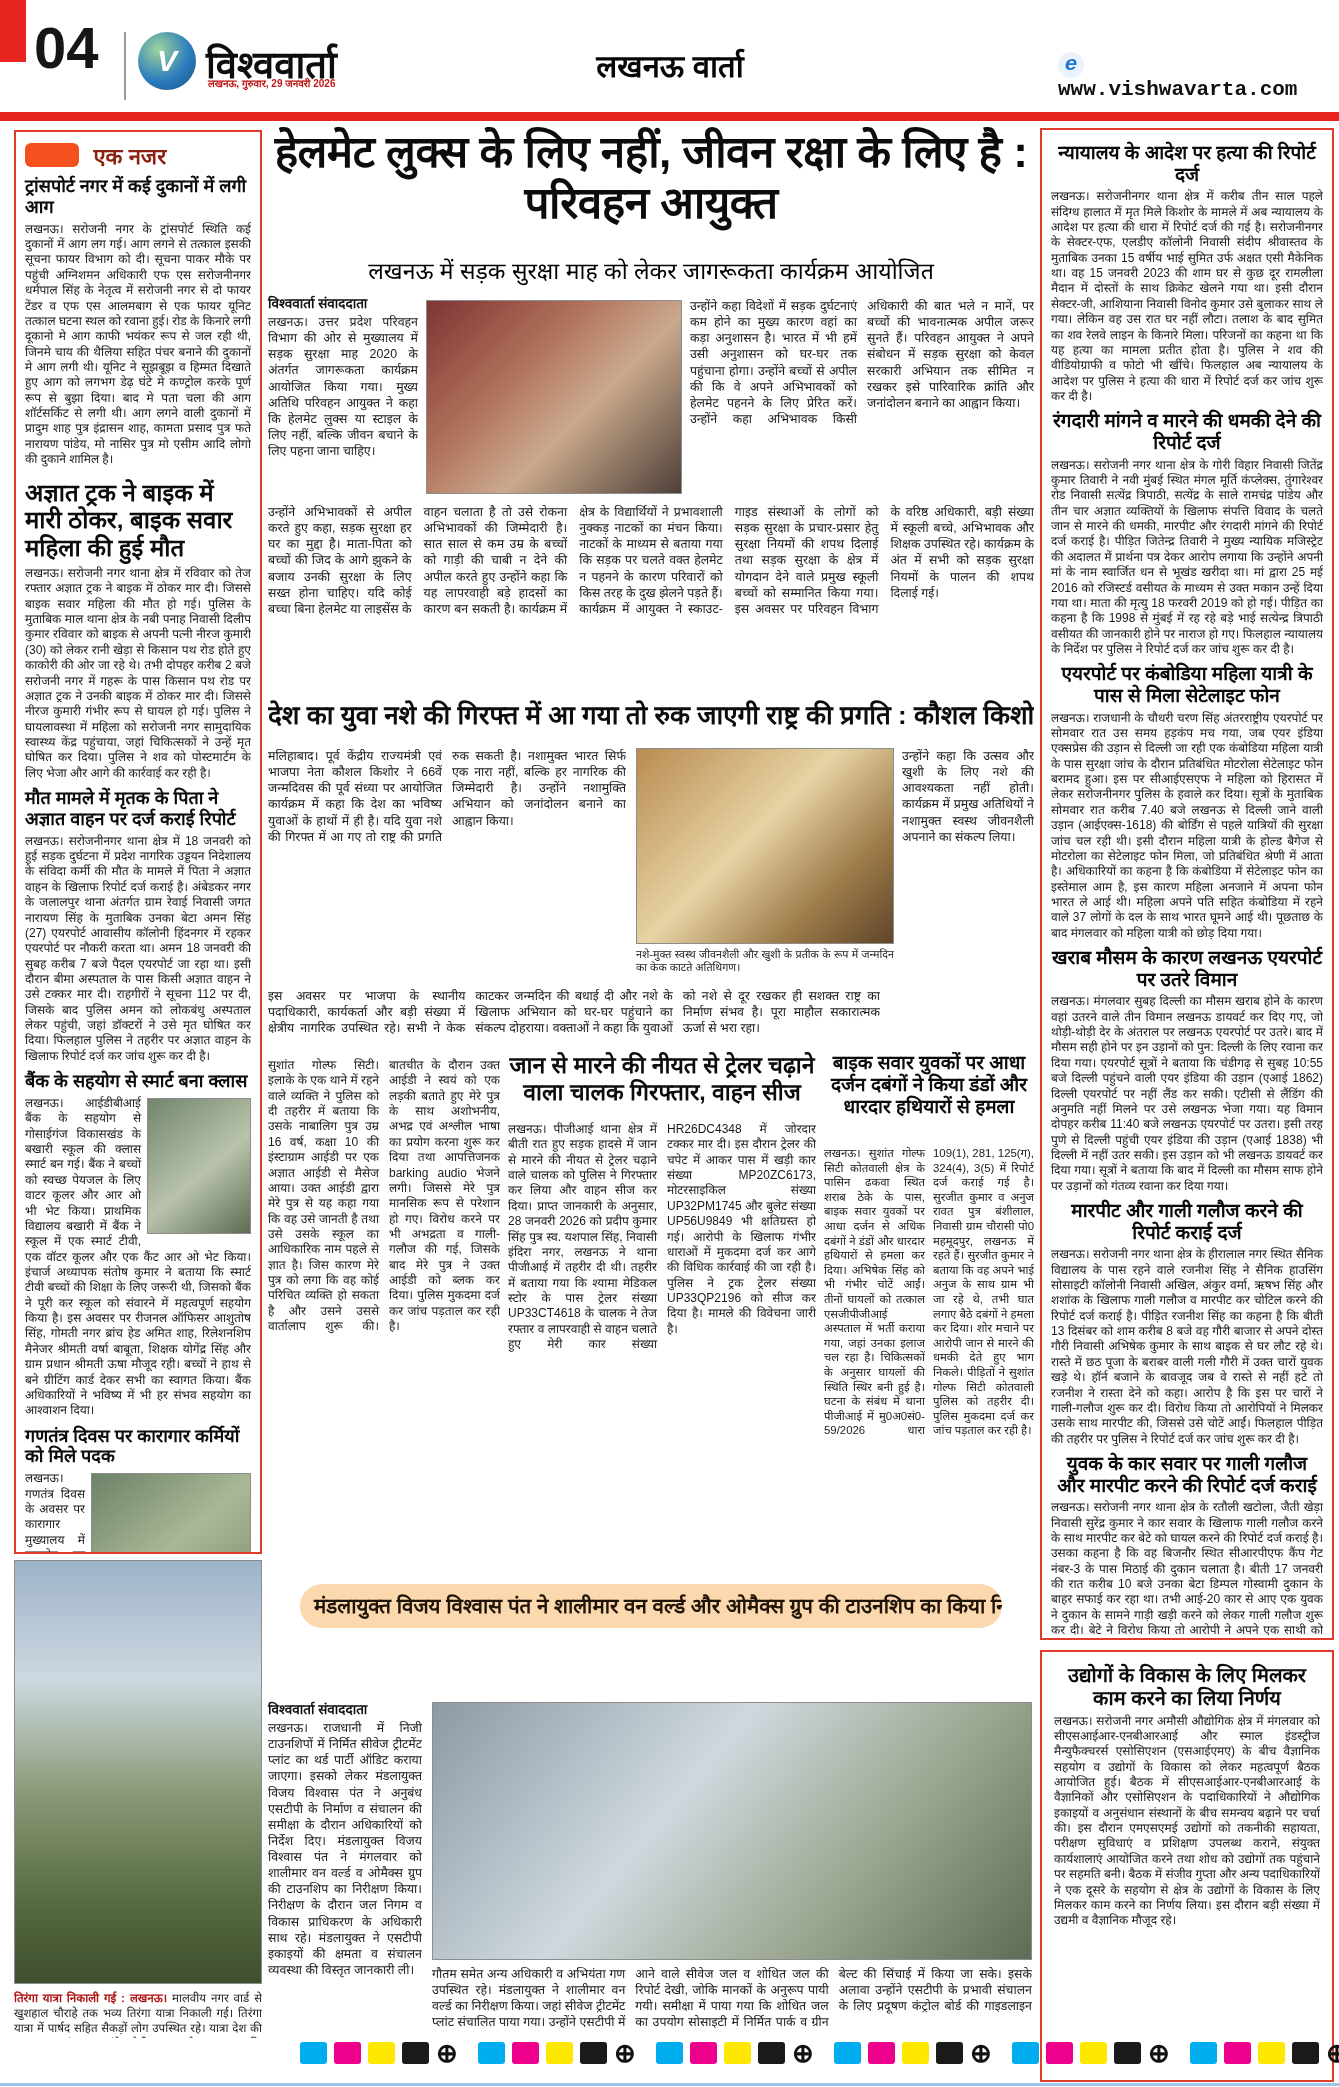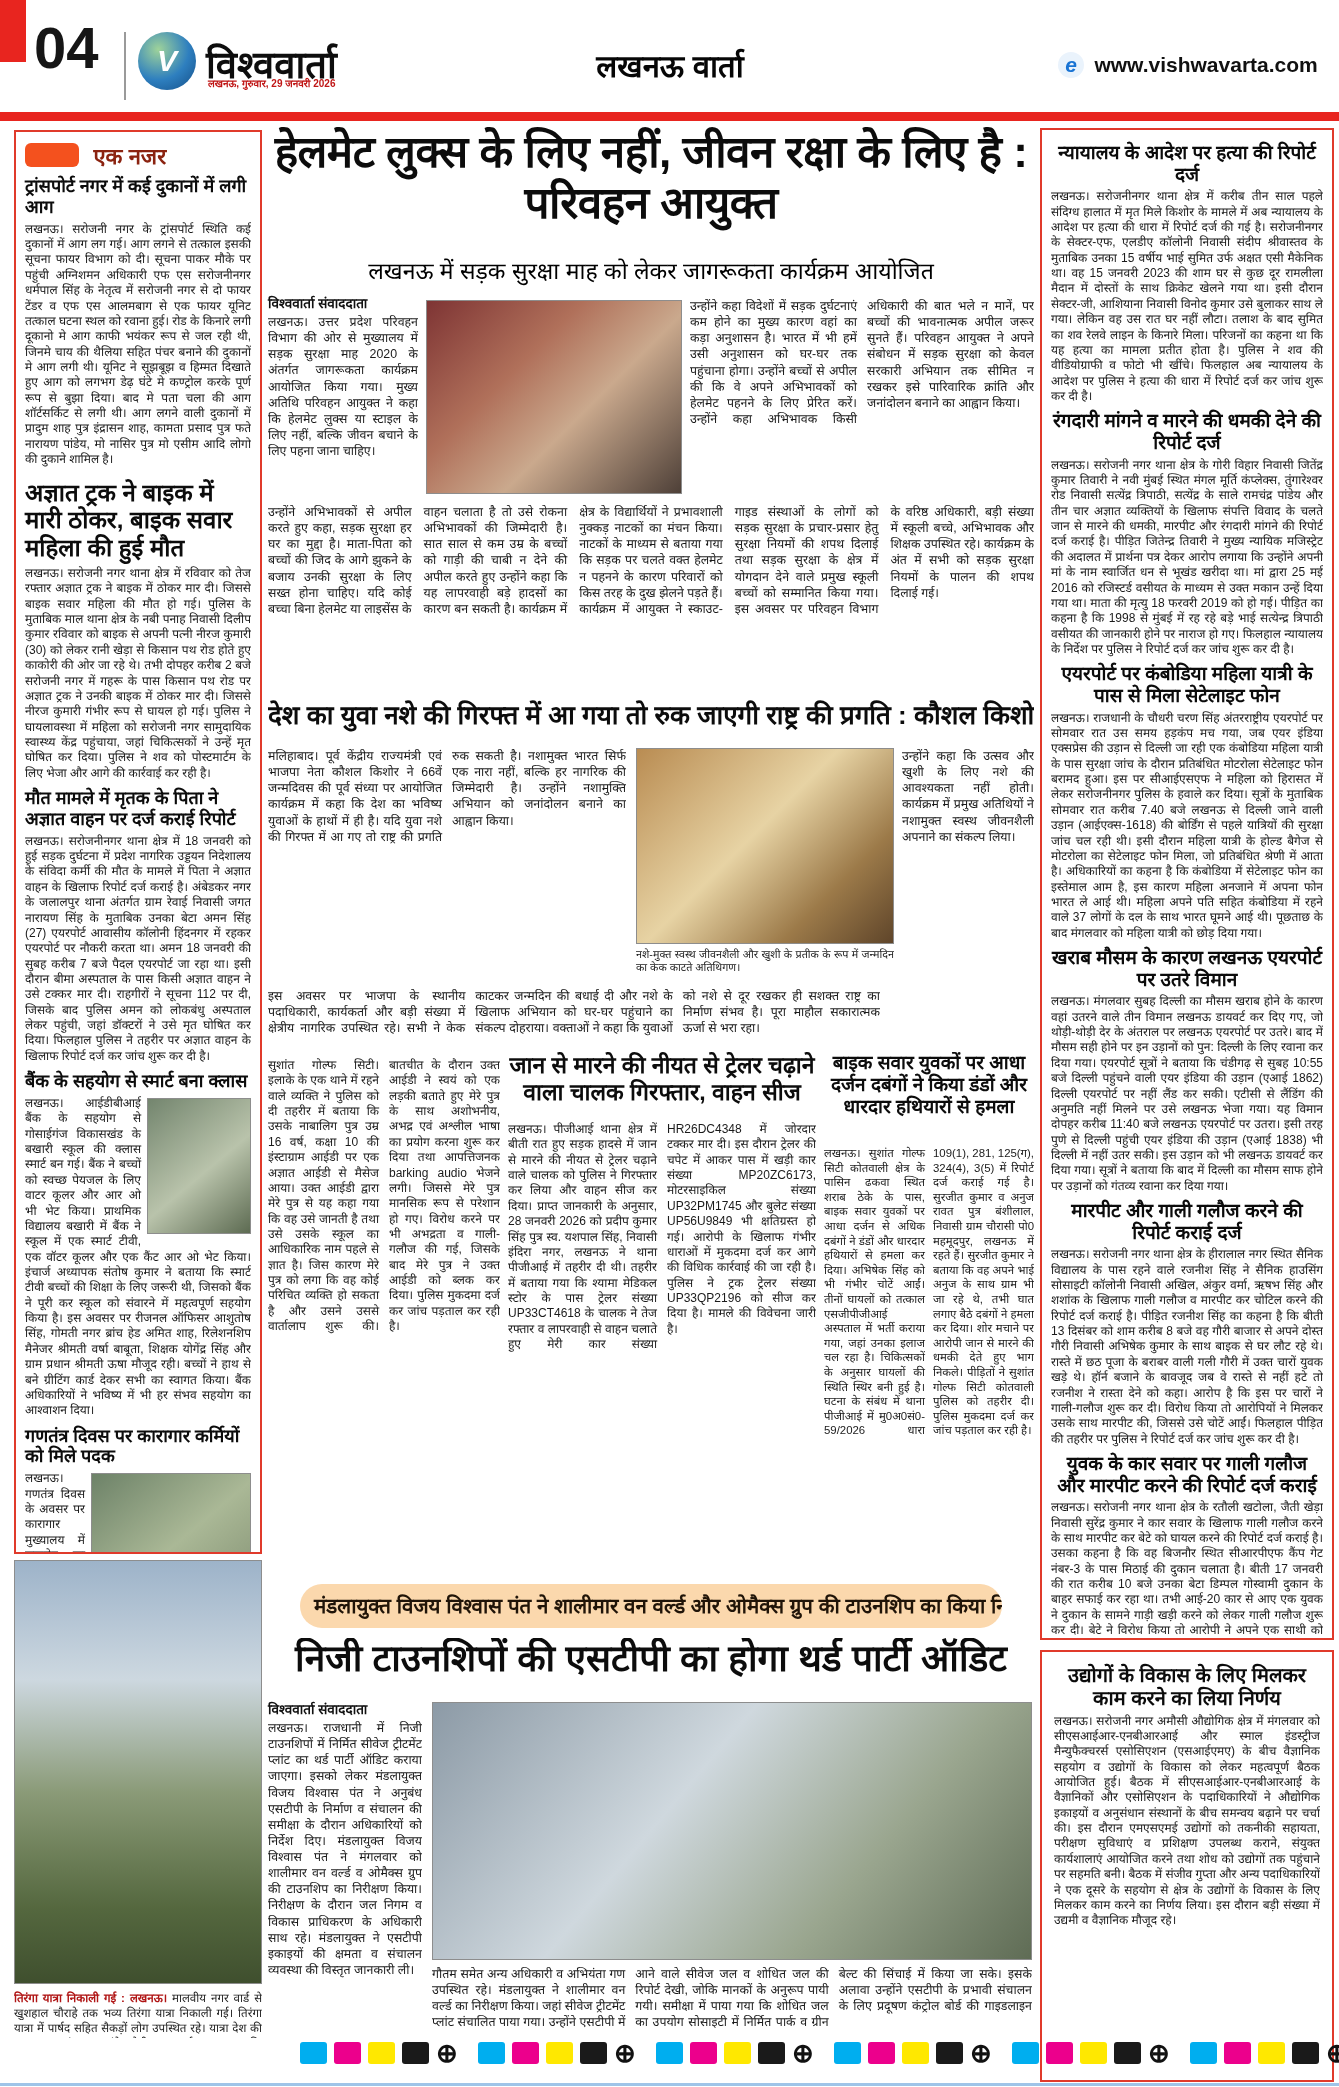--- a/index.html
+++ b/index.html
@@ -35,21 +35,21 @@
 
   <div class="abs" style="left:0;top:0;width:26px;height:62px;background:#e8251f;"></div>
   <div class="abs" style="left:34px;top:14px;font-size:58px;font-weight:bold;color:#161616;">04</div>
   <div class="abs" style="left:124px;top:32px;width:2px;height:68px;background:#9a9a9a;"></div>
   <div class="abs" style="left:138px;top:32px;width:58px;height:58px;border-radius:50%;
               background:radial-gradient(circle at 35% 30%,#9fd39a,#2e7fbf 55%,#134d86);
               color:#fff;font-weight:bold;font-size:30px;text-align:center;line-height:58px;font-style:italic;">V</div>
   <div class="abs" style="left:206px;top:26px;font-size:38px;font-weight:bold;color:#0d0d0d;margin-top:11px;">विश्ववार्ता</div>
   <div class="abs" style="left:208px;top:76px;font-size:10px;font-weight:bold;color:#c01616;">लखनऊ,  गुरुवार, 29 जनवरी 2026</div>
   <div class="abs" style="left:470px;top:44px;width:400px;text-align:center;font-size:31px;font-weight:bold;color:#060606;">लखनऊ वार्ता</div>
-  <div class="abs" style="left:1058px;top:52px;">
+  <div class="abs" style="left:1058px;top:52px;font-family:Liberation Mono, monospace;">
     <span style="display:inline-block;width:26px;height:26px;border-radius:50%;background:#eaf3fc;
                  color:#1a74d4;font-weight:bold;font-size:21px;line-height:26px;text-align:center;
                  font-style:italic;vertical-align:middle;margin-right:6px;">e</span>
     <span style="font-size:21px;font-weight:bold;color:#111;vertical-align:middle;">www.vishwavarta.com</span>
   </div>
   <div class="abs" style="left:0;top:112px;width:1339px;height:9px;background:#e8251f;"></div>
 
   <div class="abs redbox" style="left:14px;top:130px;width:248px;height:1424px;padding:8px 9px;overflow:hidden;">
     <div style="margin-bottom:6px;">
       <span style="display:inline-block;width:54px;height:24px;background:#f4511e;border-radius:6px;vertical-align:middle;"></span>
@@ -119,21 +119,20 @@
     <div class="bt2 cols2" style="height:448px;margin-top:8px;">लखनऊ। पीजीआई थाना क्षेत्र में बीती रात हुए सड़क हादसे में जान से मारने की नीयत से ट्रेलर चढ़ाने वाले चालक को पुलिस ने गिरफ्तार कर लिया और वाहन सीज कर दिया। प्राप्त जानकारी के अनुसार, 28 जनवरी 2026 को प्रदीप कुमार सिंह पुत्र स्व. यशपाल सिंह, निवासी इंदिरा नगर, लखनऊ ने थाना पीजीआई में तहरीर दी थी। तहरीर में बताया गया कि श्यामा मेडिकल स्टोर के पास ट्रेलर संख्या UP33CT4618 के चालक ने तेज रफ्तार व लापरवाही से वाहन चलाते हुए मेरी कार संख्या HR26DC4348 में जोरदार टक्कर मार दी। इस दौरान ट्रेलर की चपेट में आकर पास में खड़ी कार संख्या MP20ZC6173, मोटरसाइकिल संख्या UP32PM1745 और बुलेट संख्या UP56U9849 भी क्षतिग्रस्त हो गई। आरोपी के खिलाफ गंभीर धाराओं में मुकदमा दर्ज कर आगे की विधिक कार्रवाई की जा रही है। पुलिस ने ट्रक ट्रेलर संख्या UP33QP2196 को सीज कर दिया है। मामले की विवेचना जारी है।</div>
   </div>
 
   <div class="abs" style="left:824px;top:1052px;width:210px;height:520px;overflow:hidden;">
     <div class="hl center" style="font-size:19px;height:88px;overflow:hidden;">बाइक सवार युवकों पर आधा दर्जन दबंगों ने किया डंडों और धारदार हथियारों से हमला</div>
     <div class="bt2 cols2" style="height:422px;margin-top:6px;column-gap:8px;font-size:11.4px;">लखनऊ। सुशांत गोल्फ सिटी कोतवाली क्षेत्र के पासिन ढकवा स्थित शराब ठेके के पास, बाइक सवार युवकों पर आधा दर्जन से अधिक दबंगों ने डंडों और धारदार हथियारों से हमला कर दिया। अभिषेक सिंह को भी गंभीर चोटें आईं। तीनों घायलों को तत्काल एसजीपीजीआई अस्पताल में भर्ती कराया गया, जहां उनका इलाज चल रहा है। चिकित्सकों के अनुसार घायलों की स्थिति स्थिर बनी हुई है। घटना के संबंध में थाना पीजीआई में मु0अ0सं0-59/2026 धारा 109(1), 281, 125(ग), 324(4), 3(5) में रिपोर्ट दर्ज कराई गई है। सुरजीत कुमार व अनुज रावत पुत्र बंशीलाल, निवासी ग्राम चौरासी पो0 महमूदपुर, लखनऊ में रहते हैं। सुरजीत कुमार ने बताया कि वह अपने भाई अनुज के साथ ग्राम भी जा रहे थे, तभी घात लगाए बैठे दबंगों ने हमला कर दिया। शोर मचाने पर आरोपी जान से मारने की धमकी देते हुए भाग निकले। पीड़ितों ने सुशांत गोल्फ सिटी कोतवाली पुलिस को तहरीर दी। पुलिस मुकदमा दर्ज कर जांच पड़ताल कर रही है।</div>
   </div>
 
   <div class="abs center" style="left:300px;top:1584px;width:702px;height:44px;background:#fbd8ad;border-radius:24px;
               font-size:20.5px;font-weight:bold;color:#201408;line-height:44px;white-space:nowrap;overflow:hidden;padding:0 14px;box-sizing:border-box;">मंडलायुक्त विजय विश्वास पंत ने शालीमार वन वर्ल्ड और ओमैक्स ग्रुप की टाउनशिप का किया निरीक्षण</div>
-  <div class="abs hl center" style="left:268px;top:1638px;width:766px;height:52px;font-size:37px;white-space:nowrap;overflow:hidden;">निजी टाउनशिपों की एसटीपी का होगा थर्ड पार्टी ऑडिट</div>
   <div class="abs byline" style="left:268px;top:1700px;width:160px;">विश्ववार्ता संवाददाता</div>
   <div class="abs bt" style="left:268px;top:1720px;width:154px;height:312px;">लखनऊ। राजधानी में निजी टाउनशिपों में निर्मित सीवेज ट्रीटमेंट प्लांट का थर्ड पार्टी ऑडिट कराया जाएगा। इसको लेकर मंडलायुक्त विजय विश्वास पंत ने अनुबंध एसटीपी के निर्माण व संचालन की समीक्षा के दौरान अधिकारियों को निर्देश दिए। मंडलायुक्त विजय विश्वास पंत ने मंगलवार को शालीमार वन वर्ल्ड व ओमैक्स ग्रुप की टाउनशिप का निरीक्षण किया। निरीक्षण के दौरान जल निगम व विकास प्राधिकरण के अधिकारी साथ रहे। मंडलायुक्त ने एसटीपी इकाइयों की क्षमता व संचालन व्यवस्था की विस्तृत जानकारी ली।</div>
   <div class="abs photo p-site" style="left:432px;top:1702px;width:600px;height:258px;"></div>
   <div class="abs bt cols3" style="left:432px;top:1966px;width:600px;height:66px;">गौतम समेत अन्य अधिकारी व अभियंता गण उपस्थित रहे। मंडलायुक्त ने शालीमार वन वर्ल्ड का निरीक्षण किया। जहां सीवेज ट्रीटमेंट प्लांट संचालित पाया गया। उन्होंने एसटीपी में आने वाले सीवेज जल व शोधित जल की रिपोर्ट देखी, जोकि मानकों के अनुरूप पायी गयी। समीक्षा में पाया गया कि शोधित जल का उपयोग सोसाइटी में निर्मित पार्क व ग्रीन बेल्ट की सिंचाई में किया जा सके। इसके अलावा उन्होंने एसटीपी के प्रभावी संचालन के लिए प्रदूषण कंट्रोल बोर्ड की गाइडलाइन के अनुसार एसओपी तैयार करने के निर्देश दिए।</div>
 
   <div class="abs redbox" style="left:1040px;top:128px;width:294px;height:1512px;padding:6px 9px;overflow:hidden;">
     <div>
       <div class="rc-h">न्यायालय के आदेश पर हत्या की रिपोर्ट दर्ज</div>
       <div class="bt2">लखनऊ। सरोजनीनगर थाना क्षेत्र में करीब तीन साल पहले संदिग्ध हालात में मृत मिले किशोर के मामले में अब न्यायालय के आदेश पर हत्या की धारा में रिपोर्ट दर्ज की गई है। सरोजनीनगर के सेक्टर-एफ, एलडीए कॉलोनी निवासी संदीप श्रीवास्तव के मुताबिक उनका 15 वर्षीय भाई सुमित उर्फ अक्षत एसी मैकेनिक था। वह 15 जनवरी 2023 की शाम घर से कुछ दूर रामलीला मैदान में दोस्तों के साथ क्रिकेट खेलने गया था। इसी दौरान सेक्टर-जी, आशियाना निवासी विनोद कुमार उसे बुलाकर साथ ले गया। लेकिन वह उस रात घर नहीं लौटा। तलाश के बाद सुमित का शव रेलवे लाइन के किनारे मिला। परिजनों का कहना था कि यह हत्या का मामला प्रतीत होता है। पुलिस ने शव की वीडियोग्राफी व फोटो भी खींचे। फिलहाल अब न्यायालय के आदेश पर पुलिस ने हत्या की धारा में रिपोर्ट दर्ज कर जांच शुरू कर दी है।</div>
     </div>

